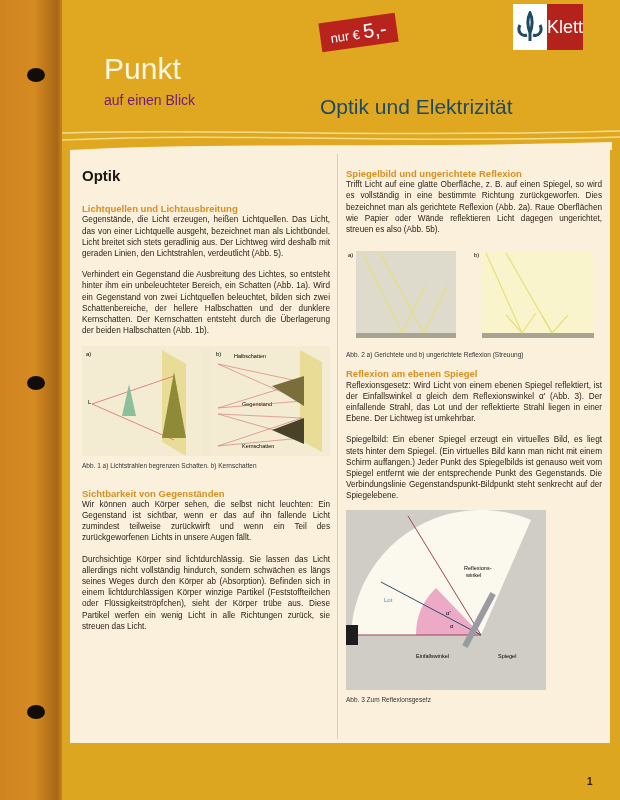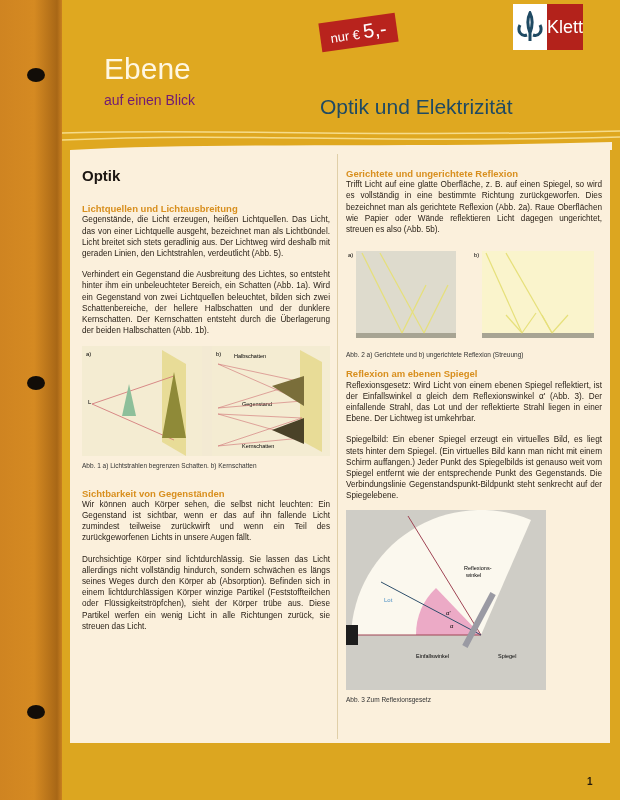--- a/index.html
+++ b/index.html
@@ -44,21 +44,21 @@
 <div class="header">
   <div class="price"><span>nur €</span> <b>5,-</b></div>
   <div class="logo">
     <div class="l">
         <svg width="34" height="32" viewBox="0 0 34 32">
           <path d="M17 2 C14 8 14 14 17 22 C20 14 20 8 17 2 Z M17 22 L17 30 M7 14 C4 20 8 26 14 24 M27 14 C30 20 26 26 20 24" stroke="#1f4a63" stroke-width="3" fill="none"></path>
         </svg>
       </div>
     <div class="r">Klett</div>
   </div>
-  <div class="title-physik">Ebene</div>
+  <div class="title-physik">Punkt</div>
   <div class="title-sub">auf einen Blick</div>
   <div class="title-main">Optik und Elektrizität</div>
   <svg class="wave" viewBox="0 0 558 22">
     <path d="M0 5 C150 0 300 10 558 3" stroke="#f6dc8a" stroke-width="1.5" fill="none"></path>
     <path d="M0 12 C180 4 330 16 558 9" stroke="#f6dc8a" stroke-width="1.5" fill="none"></path>
     <path d="M8 22 C150 14 350 20 550 14 L550 22 Z" fill="#fbf0dc"></path>
   </svg>
 </div>
 
 <div class="page">
@@ -99,21 +99,21 @@
         <polygon points="190,84 222,72 222,98" fill="#4a4228"></polygon>
       </svg>
     </div>
     <div class="cap">Abb. 1 a) Lichtstrahlen begrenzen Schatten. b) Kernschatten</div>
     <div class="h2" style="margin-top:16px">Sichtbarkeit von Gegenständen</div>
     <p>Wir können auch Körper sehen, die selbst nicht leuchten: Ein Gegenstand ist sichtbar, wenn er das auf ihn fallende Licht zumindest teilweise zurückwirft und wenn ein Teil des zurückgeworfenen Lichts in unsere Augen fällt.</p>
     <p>Durchsichtige Körper sind lichtdurchlässig. Sie lassen das Licht allerdings nicht vollständig hindurch, sondern schwächen es längs seines Weges durch den Körper ab (Absorption). Befinden sich in einem lichtdurchlässigen Körper winzige Partikel (Feststoffteilchen oder Flüssigkeitströpfchen), sieht der Körper trübe aus. Diese Partikel werfen ein wenig Licht in alle Richtungen zurück, sie streuen das Licht.</p>
   </div>
 
   <div class="col col-right">
-    <div class="h2" style="margin-top:18px">Gerichtete und ungerichtete Reflexion</div>
+    <div class="h2" style="margin-top:18px">Spiegelbild und ungerichtete Reflexion</div>
     <p>Trifft Licht auf eine glatte Oberfläche, z. B. auf einen Spiegel, so wird es vollständig in eine bestimmte Richtung zurückgeworfen. Dies bezeichnet man als gerichtete Reflexion (Abb. 2a). Raue Oberflächen wie Papier oder Wände reflektieren Licht dagegen ungerichtet, streuen es also (Abb. 5b).</p>
     <div class="fig" style="height:100px;background:transparent">
       <svg width="256" height="100" viewBox="0 0 256 100">
         <rect x="10" y="6" width="100" height="84" fill="#dedbcd"></rect>
         <rect x="10" y="88" width="100" height="5" fill="#a7a493"></rect>
         <g stroke="#e6e07a" stroke-width="1.2">
           <line x1="16" y1="8" x2="56" y2="88"></line>
             <line x1="56" y1="88" x2="80" y2="40"></line>
           <line x1="34" y1="8" x2="78" y2="88"></line>
             <line x1="78" y1="88" x2="102" y2="40"></line>

